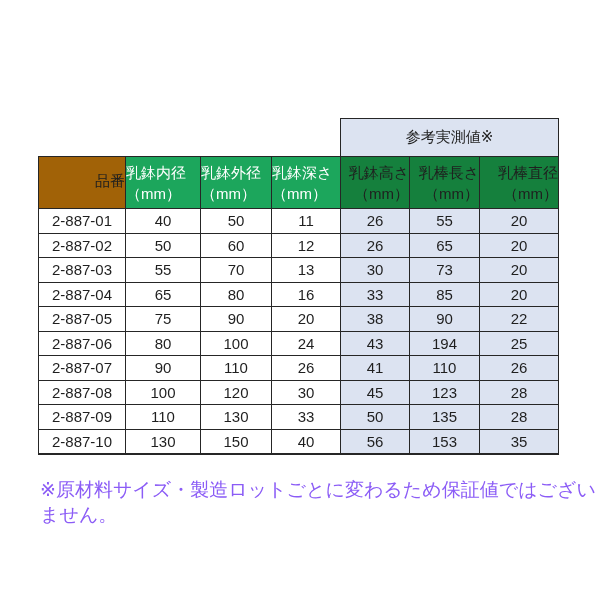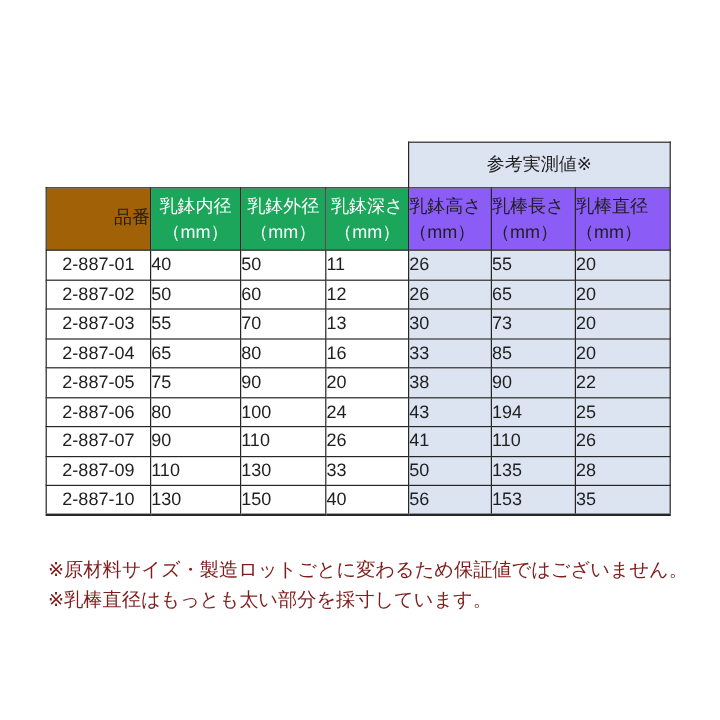--- a/index.html
+++ b/index.html
@@ -47,49 +47,49 @@
     text-align: right;
     padding-left: 8px;
     border-left: 2px solid #262626;
     border-top: 2px solid #262626;
     background: #a16207;
     font-family: Liberation Mono, monospace;
   }
   .green-head {
     background: #1ca65c;
     color: #ffffff;
-    text-align: center;
+    text-align: left;
     border-top: 2px solid #262626;
   }
   .blue-head {
-    background: #8b5cf6;
+    background: #15803d;
     color: #1f1f1f;
-    text-align: left;
+    text-align: right;
   }
   .b-right { border-right: 2px solid #262626; }
   .spec-table tbody td { height: 24.5px; }
   .pid-cell {
     text-align: center;
     padding-left: 7px;
     border-left: 2px solid #262626;
     background: #ffffff;
   }
   .num-cell {
-    text-align: left;
+    text-align: center;
     padding-right: 6px;
     background: #ffffff;
   }
   .blue-cell { background: #dce3f1; }
   .last-row td { border-bottom: 2px solid #262626; }
   .notes {
     position: absolute;
     left: 40px;
-    top: 463px;
-    color: #7f1d1d;
-    font-size: 16px;
+    top: 477px;
+    color: #8b5cf6;
+    font-size: 19px;
   }
   .notes p { margin: 0; line-height: 25px; }
 </style>
 </head>
 <body>
 
 <div class="page">
 
   <table class="spec-table">
     <colgroup>
@@ -194,20 +194,29 @@
         <tr>
           <td class="pid-cell">2-887-07</td>
           <td class="num-cell">90</td>
           <td class="num-cell">110</td>
           <td class="num-cell">26</td>
           <td class="num-cell blue-cell">41</td>
           <td class="num-cell blue-cell">110</td>
           <td class="num-cell blue-cell b-right">26</td>
         </tr>
         <tr>
+          <td class="pid-cell">2-887-08</td>
+          <td class="num-cell">100</td>
+          <td class="num-cell">120</td>
+          <td class="num-cell">30</td>
+          <td class="num-cell blue-cell">45</td>
+          <td class="num-cell blue-cell">123</td>
+          <td class="num-cell blue-cell b-right">28</td>
+        </tr>
+        <tr>
           <td class="pid-cell">2-887-09</td>
           <td class="num-cell">110</td>
           <td class="num-cell">130</td>
           <td class="num-cell">33</td>
           <td class="num-cell blue-cell">50</td>
           <td class="num-cell blue-cell">135</td>
           <td class="num-cell blue-cell b-right">28</td>
         </tr>
         <tr class="last-row">
           <td class="pid-cell">2-887-10</td>
@@ -216,16 +225,15 @@
           <td class="num-cell">40</td>
           <td class="num-cell blue-cell">56</td>
           <td class="num-cell blue-cell">153</td>
           <td class="num-cell blue-cell b-right">35</td>
         </tr>
       </tbody>
   </table>
 
   <div class="notes">
     <p>※原材料サイズ・製造ロットごとに変わるため保証値ではございません。</p>
-    <p>※乳棒直径はもっとも太い部分を採寸しています。</p>
   </div>
 
 </div>
 
 </body></html>

